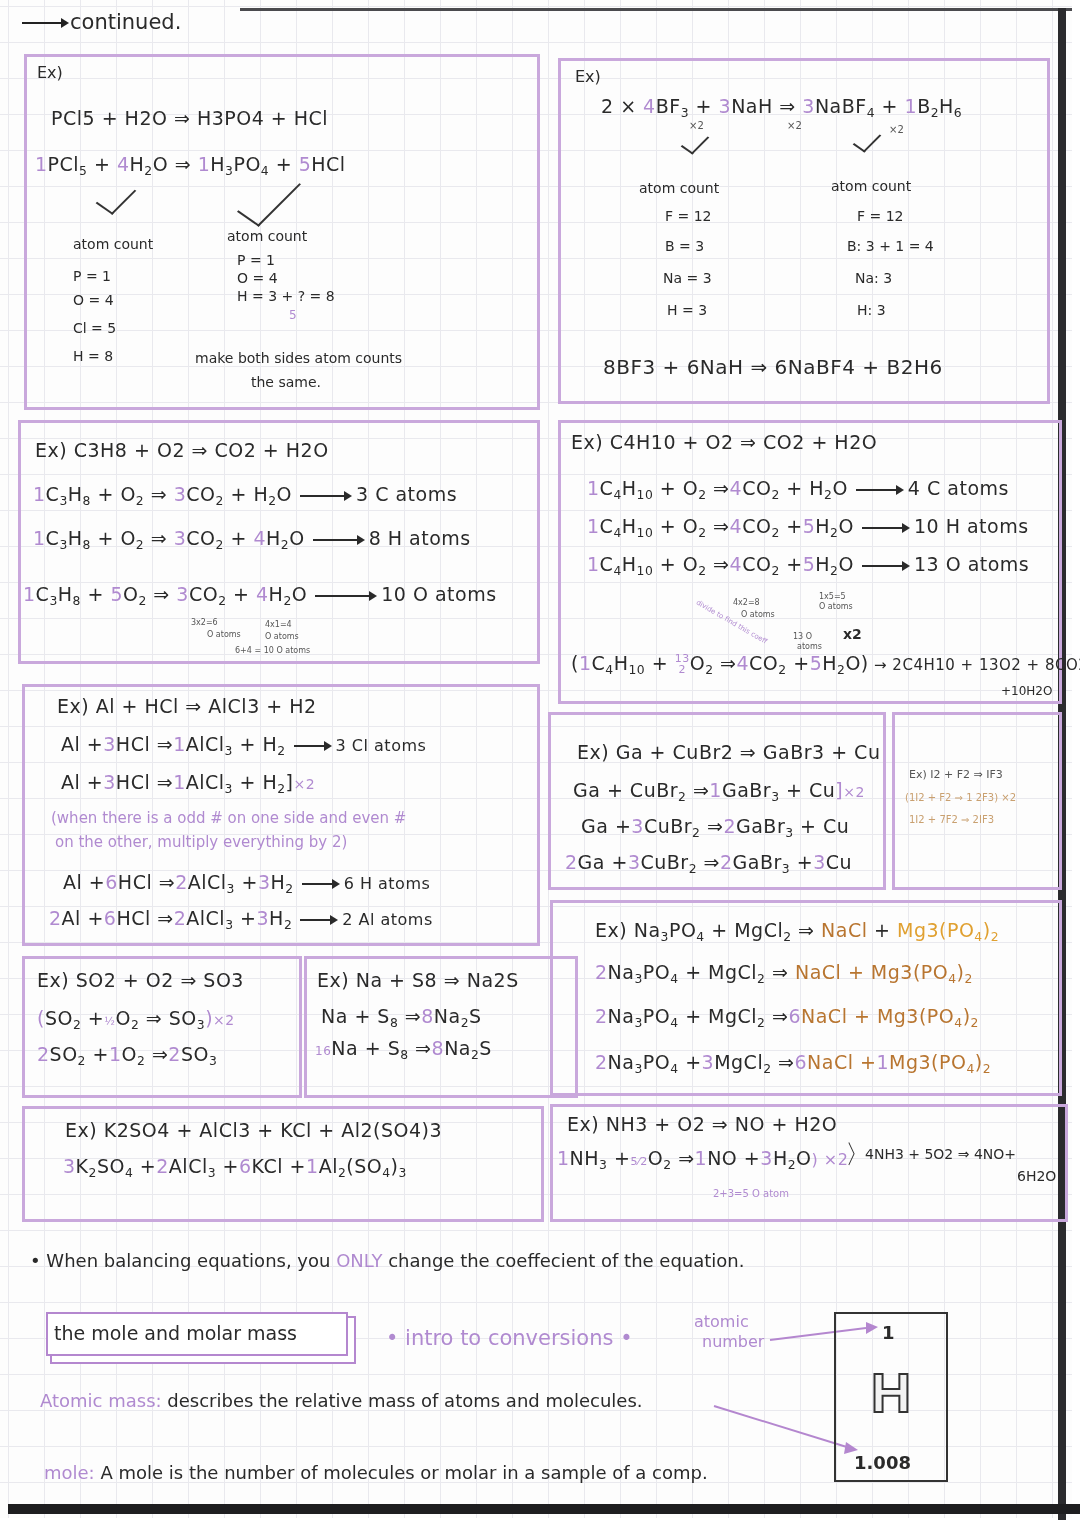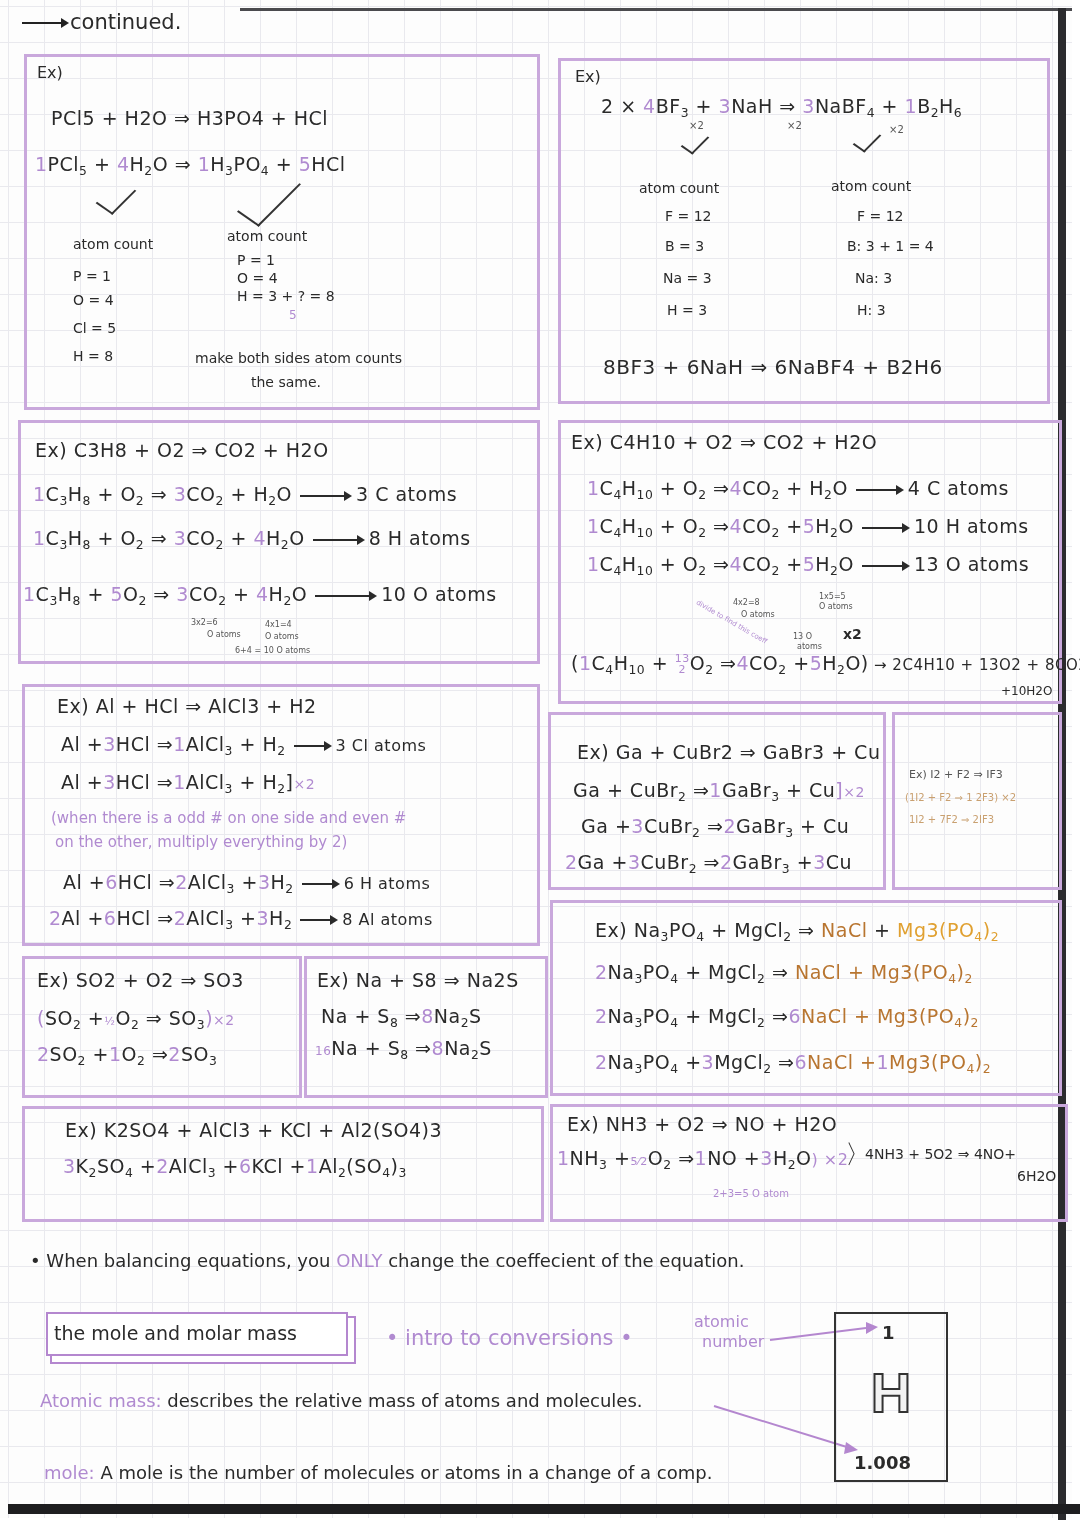--- a/index.html
+++ b/index.html
@@ -160,21 +160,21 @@
     </div>
     <div class="t eq" style="left:36px; top:86px;">
       Al +<span class="purple">3</span>HCl ⇒<span class="purple">1</span>AlCl<sub>3</sub> + H<sub>2</sub>]<span class="purple" style="font-size:14px;">×2</span>
     </div>
     <div class="t small purple" style="left:26px; top:124px; font-size:15px;">(when there is a odd # on one side and even #</div>
     <div class="t small purple" style="left:30px; top:148px; font-size:15px;">on the other, multiply everything by 2)</div>
     <div class="t eq" style="left:38px; top:186px;">
       Al +<span class="purple">6</span>HCl ⇒<span class="purple">2</span>AlCl<sub>3</sub> +<span class="purple">3</span>H<sub>2</sub><span class="arrow" style="width:36px;"></span><span style="font-size:16px;">6 H atoms</span>
     </div>
     <div class="t eq" style="left:24px; top:222px;">
-      <span class="purple">2</span>Al +<span class="purple">6</span>HCl ⇒<span class="purple">2</span>AlCl<sub>3</sub> +<span class="purple">3</span>H<sub>2</sub><span class="arrow" style="width:36px;"></span><span style="font-size:16px;">8 Al atoms</span>
+      <span class="purple">2</span>Al +<span class="purple">6</span>HCl ⇒<span class="purple">2</span>AlCl<sub>3</sub> +<span class="purple">3</span>H<sub>2</sub><span class="arrow" style="width:36px;"></span><span style="font-size:16px;">2 Al atoms</span>
     </div>
   </div>
 
   <div class="box" style="left:548px; top:712px; width:338px; height:178px;">
     <div class="t eq" style="left:26px; top:28px;">Ex) Ga + CuBr2 ⇒ GaBr3 + Cu</div>
     <div class="t eq" style="left:22px; top:66px;">
       Ga + CuBr<sub>2</sub> ⇒<span class="purple">1</span>GaBr<sub>3</sub> + Cu<span class="purple">]</span><span class="purple" style="font-size:14px;">×2</span>
     </div>
     <div class="t eq" style="left:30px; top:102px;">
       Ga +<span class="purple">3</span>CuBr<sub>2</sub> ⇒<span class="purple">2</span>GaBr<sub>3</sub> + Cu
@@ -208,21 +208,21 @@
   <div class="box" style="left:22px; top:956px; width:280px; height:142px;">
     <div class="t eq" style="left:12px; top:12px;">Ex) SO2 + O2 ⇒ SO3</div>
     <div class="t eq" style="left:12px; top:50px;">
       <span class="purple">(</span>SO<sub>2</sub> +<span class="purple" style="font-size:11px;">½</span>O<sub>2</sub> ⇒ SO<sub>3</sub><span class="purple">)</span><span class="purple" style="font-size:14px;">×2</span>
     </div>
     <div class="t eq" style="left:12px; top:86px;">
       <span class="purple">2</span>SO<sub>2</sub> +<span class="purple">1</span>O<sub>2</sub> ⇒<span class="purple">2</span>SO<sub>3</sub>
     </div>
   </div>
 
-  <div class="box" style="left:304px; top:956px; width:244px; height:142px;">
+  <div class="box" style="left:304px; top:956px; width:274px; height:142px;">
     <div class="t eq" style="left:10px; top:12px;">Ex) Na + S8 ⇒ Na2S</div>
     <div class="t eq" style="left:14px; top:48px;">
       Na + S<sub>8</sub> ⇒<span class="purple">8</span>Na<sub>2</sub>S
     </div>
     <div class="t eq" style="left:0px; top:80px;">
       <span class="purple" style="font-size:12px;margin-left:8px;">16</span>Na + S<sub>8</sub> ⇒<span class="purple">8</span>Na<sub>2</sub>S
     </div>
   </div>
 
   <div class="box" style="left:22px; top:1106px; width:522px; height:116px;">
@@ -258,21 +258,21 @@
     <line x1="770" y1="1340" x2="866" y2="1328" stroke="#b487cf" stroke-width="2"></line>
     <polygon points="866,1322 878,1327 866,1334" fill="#b487cf"></polygon>
     <path d="M714 1406 Q 760 1420 850 1448" stroke="#b487cf" stroke-width="2" fill="none"></path>
     <polygon points="846,1442 858,1450 844,1454" fill="#b487cf"></polygon>
   </svg>
 
   <div class="t" style="left:40px; top:1392px; font-size:18px;">
     <span class="purple">Atomic mass:</span> <span>describes the relative mass of atoms and molecules.</span>
   </div>
   <div class="t" style="left:44px; top:1464px; font-size:18px;">
-    <span class="purple">mole:</span> <span>A mole is the number of molecules or atoms in a change of a comp.</span>
+    <span class="purple">mole:</span> <span>A mole is the number of molecules or molar in a sample of a comp.</span>
   </div>
 
   <div class="element-card">
     <div class="t" style="left:46px; top:10px; font-size:18px; font-weight:bold;">1</div>
     <div class="element-symbol">H</div>
     <div class="t" style="left:18px; top:140px; font-size:18px; font-weight:bold;">1.008</div>
   </div>
 
   <div class="frame-bottom"></div>
 </div>

